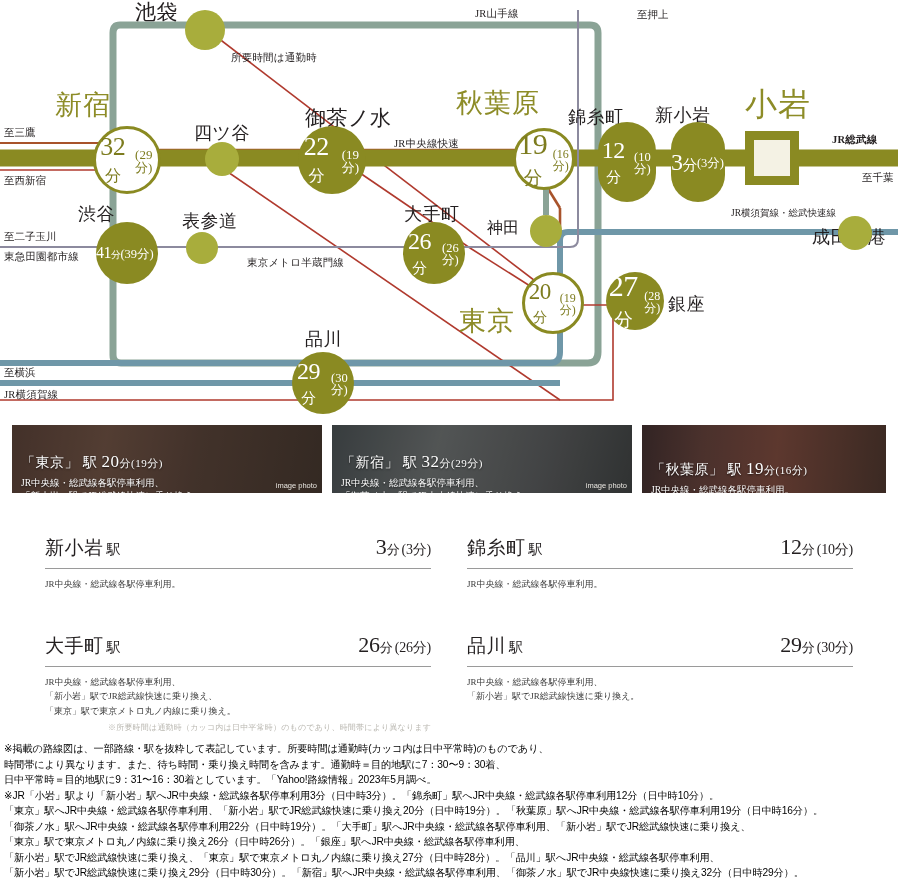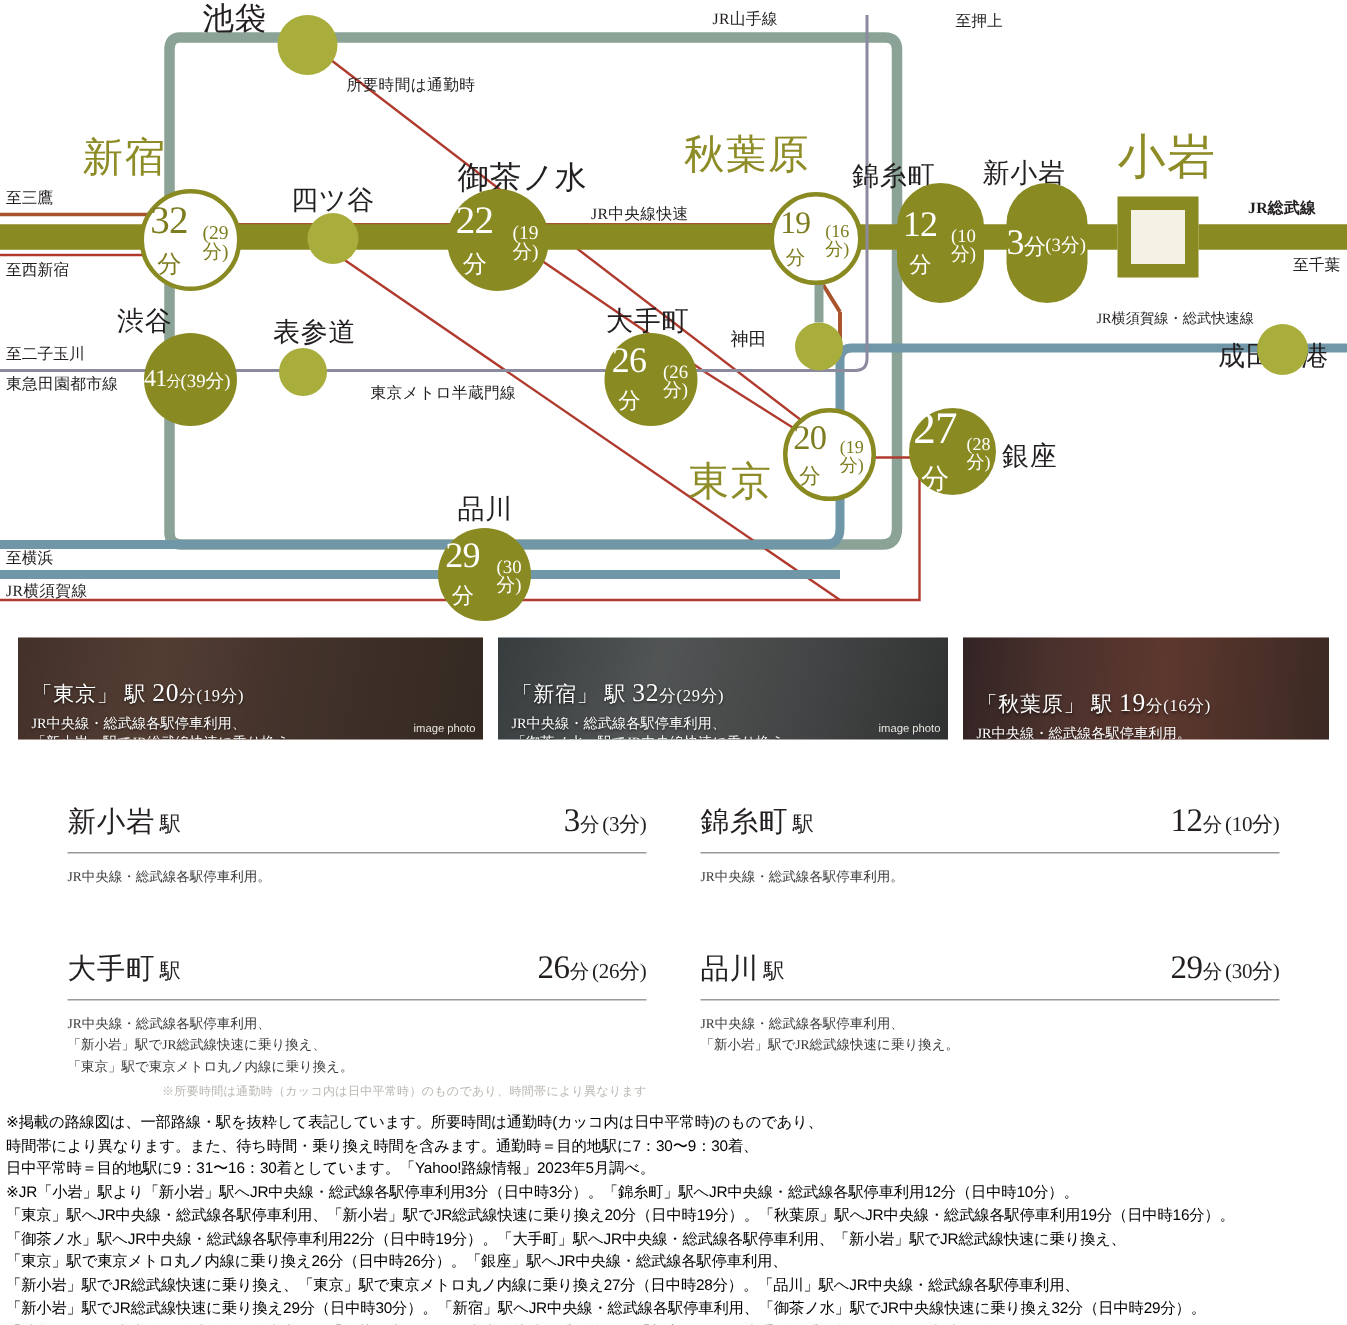--- a/index.html
+++ b/index.html
@@ -41,21 +41,21 @@
     font-size: 21px;
     color: #231f20;
     letter-spacing: 0.5px;
   }
   .name-mid {
     font-size: 18px;
     color: #231f20;
     letter-spacing: 0.5px;
   }
   .name-sm {
-    font-size: 12px;
+    font-size: 16px;
     color: #231f20;
   }
   
   .line-name {
     font-size: 10.5px;
     color: #231f20;
     letter-spacing: 0.2px;
   }
   .line-name-sm {
     font-size: 9.5px;
@@ -313,21 +313,21 @@
   </div>
 
   <div class="bubble b-solid" style="left:298px; top:126px; width:68px; height:68px;">
     <div class="t-main" style="font-size:26px;">
       <span>22</span><span class="unit">分</span>
     </div>
     <div class="t-sub" style="font-size:13px;">(19分)</div>
   </div>
 
   <div class="bubble b-ring" style="left:513px; top:128px; width:62px; height:62px;">
-    <div class="t-main" style="font-size:21px;">
+    <div class="t-main" style="font-size:30px;">
       <span>19</span><span class="unit">分</span>
     </div>
     <div class="t-sub" style="font-size:12px;">(16分)</div>
   </div>
 
   <div class="bubble b-pill" style="left:598px; top:122px; width:58px; height:80px;">
     <div class="t-main" style="font-size:24px;">
       <span>12</span><span class="unit">分</span>
     </div>
     <div class="t-sub" style="font-size:12.5px;">(10分)</div>

